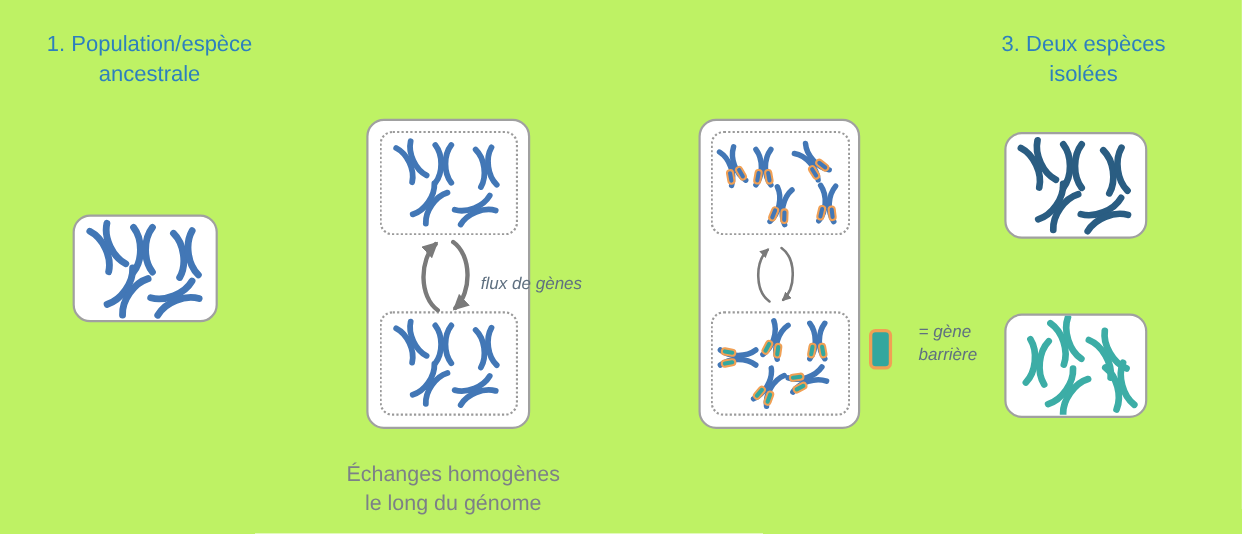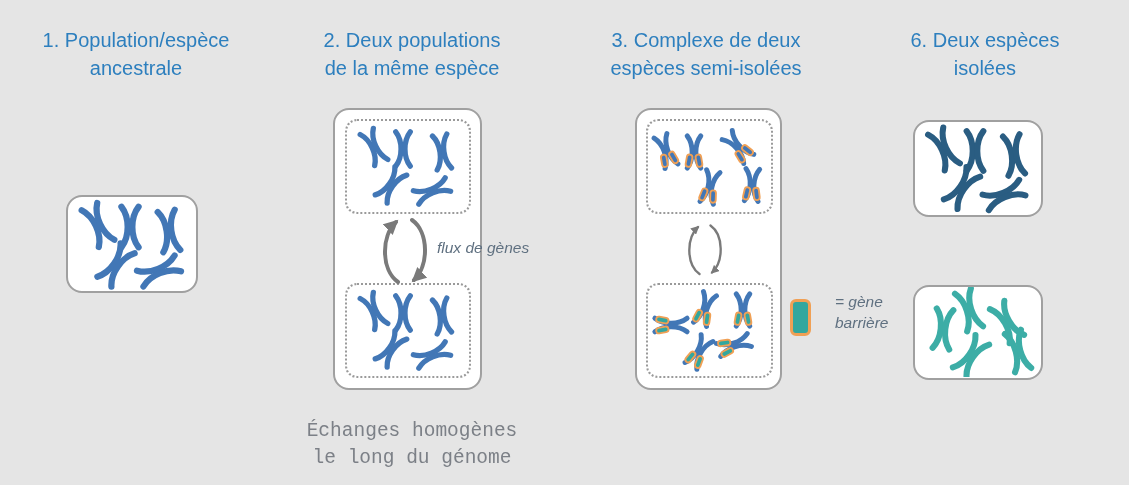--- a/index.html
+++ b/index.html
@@ -10,51 +10,51 @@
     --dot-border:#9a9a9a;
     --arrow-gray:#7a7a7a;
     --chr-blue:#4277b6;
     --chr-dark:#2a5d82;
     --chr-teal:#3cada6;
     --band-orange:#f0a055;
     --band-teal:#33a79e;
   }
   html,body{margin:0;padding:0;background:#fff;}
   .canvas{
-    position:relative;width:1129px;height:485px;background:#e5e5e5;
+    position:relative;width:1129px;height:485px;background:#bef264;
     font-family:"Liberation Sans",sans-serif;overflow:hidden;
   }
   .title{
     position:absolute;top:26px;color:var(--title-blue);
     font-size:20px;line-height:28px;text-align:center;white-space:pre-line;
   }
   .caption{
     position:absolute;top:418px;color:var(--caption-gray);
-    font-size:19.5px;line-height:27px;text-align:center;white-space:pre-line;font-family:Liberation Mono, monospace;
+    font-size:19.5px;line-height:27px;text-align:center;white-space:pre-line;
   }
   .popbox{
     position:absolute;border:2.5px solid var(--box-border);
     border-radius:16px;background:#fff;box-sizing:border-box;
   }
   .dotbox{
     position:absolute;border:2.5px dotted var(--dot-border);
     border-radius:12px;box-sizing:border-box;
   }
   .chroms{position:absolute;left:0;top:0;}
   svg.blue{color:var(--chr-blue);}
   svg.dark{color:var(--chr-dark);}
   svg.teal{color:var(--chr-teal);}
   .arrows{position:absolute;}
   .arrows path{stroke:var(--arrow-gray);stroke-width:4;fill:none;stroke-linecap:round;}
   .arrows.small path{stroke-width:3;}
   .annot{
     position:absolute;font-style:italic;color:var(--annot-gray);
     font-size:15.5px;line-height:21px;white-space:pre-line;
   }
-  .nowrap{white-space:nowrap;}
+  .nowrap{white-space:nowrap;margin-top:11px;}
   .swatch{
     position:absolute;width:15px;height:31px;box-sizing:content-box;
     border:3px solid var(--band-orange);border-radius:6px;background:var(--band-teal);
   }
 </style>
 </head>
 <body>
 
 <div class="canvas">
 
@@ -82,22 +82,20 @@
   <div class="popbox" style="left:66px;top:195px;width:132px;height:98px">
     <svg class="chroms blue" width="127" height="93" viewBox="0 0 127 93">
       <use href="#chr" transform="translate(30,28) rotate(-25) scale(0.78) translate(-20,-30)"></use>
       <use href="#chr" transform="translate(62,30) rotate(0) scale(0.78) translate(-20,-30)"></use>
       <use href="#chr" transform="translate(101,34) rotate(-8) scale(0.78) translate(-20,-30)"></use>
       <use href="#chr" transform="translate(48,68) rotate(35) scale(0.78) translate(-20,-30)"></use>
       <use href="#chr" transform="translate(91,74) rotate(68) scale(0.78) translate(-20,-30)"></use>
     </svg>
   </div>
 
-  <div class="title" style="left:292px;width:240px">2. Deux populations
-de la même espèce</div>
 
   <div class="popbox" style="left:333px;top:108px;width:149px;height:282px">
     <div class="dotbox" style="left:10px;top:9px;width:126px;height:95px">
       <svg class="chroms blue" width="121" height="90" viewBox="0 0 121 90">
         <use href="#chr" transform="translate(27,26) rotate(-25) scale(0.66) translate(-20,-30)"></use>
         <use href="#chr" transform="translate(56,28) rotate(0) scale(0.66) translate(-20,-30)"></use>
         <use href="#chr" transform="translate(95,31) rotate(-8) scale(0.66) translate(-20,-30)"></use>
         <use href="#chr" transform="translate(44,64) rotate(35) scale(0.66) translate(-20,-30)"></use>
         <use href="#chr" transform="translate(85,70) rotate(68) scale(0.66) translate(-20,-30)"></use>
       </svg>
@@ -115,22 +113,20 @@
 
   <svg class="arrows" style="left:368px;top:212px" width="74" height="76" viewBox="0 0 74 76">
     <path d="M30,70 C13,58 13,24 28,10" marker-end="url(#ah)"></path>
     <path d="M44,8 C61,20 61,54 46,68" marker-end="url(#ah)"></path>
   </svg>
   <div class="annot nowrap" style="left:437px;top:237px">flux de gènes</div>
 
   <div class="caption" style="left:282px;width:260px">Échanges homogènes
 le long du génome</div>
 
-  <div class="title" style="left:576px;width:260px">3. Complexe de deux
-espèces semi-isolées</div>
 
   <div class="popbox" style="left:635px;top:108px;width:147px;height:282px">
     <div class="dotbox" style="left:9px;top:9px;width:127px;height:95px">
       <svg class="chroms blue" style="--band:#4277b6" width="122" height="90" viewBox="0 0 122 90">
         <use href="#chrb" transform="translate(18,30) rotate(-20) scale(0.62) translate(-20,-30)"></use>
         <use href="#chrb" transform="translate(46,31) rotate(0) scale(0.62) translate(-20,-30)"></use>
         <use href="#chrb" transform="translate(90,26) rotate(-42) scale(0.62) translate(-20,-30)"></use>
         <use href="#chrb" transform="translate(62,66) rotate(12) scale(0.62) translate(-20,-30)"></use>
         <use href="#chrb" transform="translate(104,64) rotate(3) scale(0.62) translate(-20,-30)"></use>
       </svg>
@@ -149,21 +145,21 @@
   <svg class="arrows small" style="left:676px;top:216px" width="58" height="66" viewBox="0 0 74 76">
     <path d="M30,70 C13,58 13,24 28,10" marker-end="url(#ah)"></path>
     <path d="M44,8 C61,20 61,54 46,68" marker-end="url(#ah)"></path>
   </svg>
 
   <div class="swatch" style="left:790px;top:299px"></div>
   <div class="annot" style="left:835px;top:291px;width:100px">= gène
 barrière</div>
 
 
-  <div class="title" style="left:865px;width:240px">6. Deux espèces
+  <div class="title" style="left:865px;width:240px">3. Deux espèces
 isolées</div>
 
   <div class="popbox" style="left:913px;top:120px;width:130px;height:97px">
     <svg class="chroms dark" width="125" height="92" viewBox="0 0 125 92">
       <use href="#chr" transform="translate(29,27) rotate(-25) scale(0.76) translate(-20,-30)"></use>
       <use href="#chr" transform="translate(60,29) rotate(0) scale(0.76) translate(-20,-30)"></use>
       <use href="#chr" transform="translate(99,33) rotate(-8) scale(0.76) translate(-20,-30)"></use>
       <use href="#chr" transform="translate(47,66) rotate(35) scale(0.76) translate(-20,-30)"></use>
       <use href="#chr" transform="translate(89,73) rotate(68) scale(0.76) translate(-20,-30)"></use>
     </svg>

